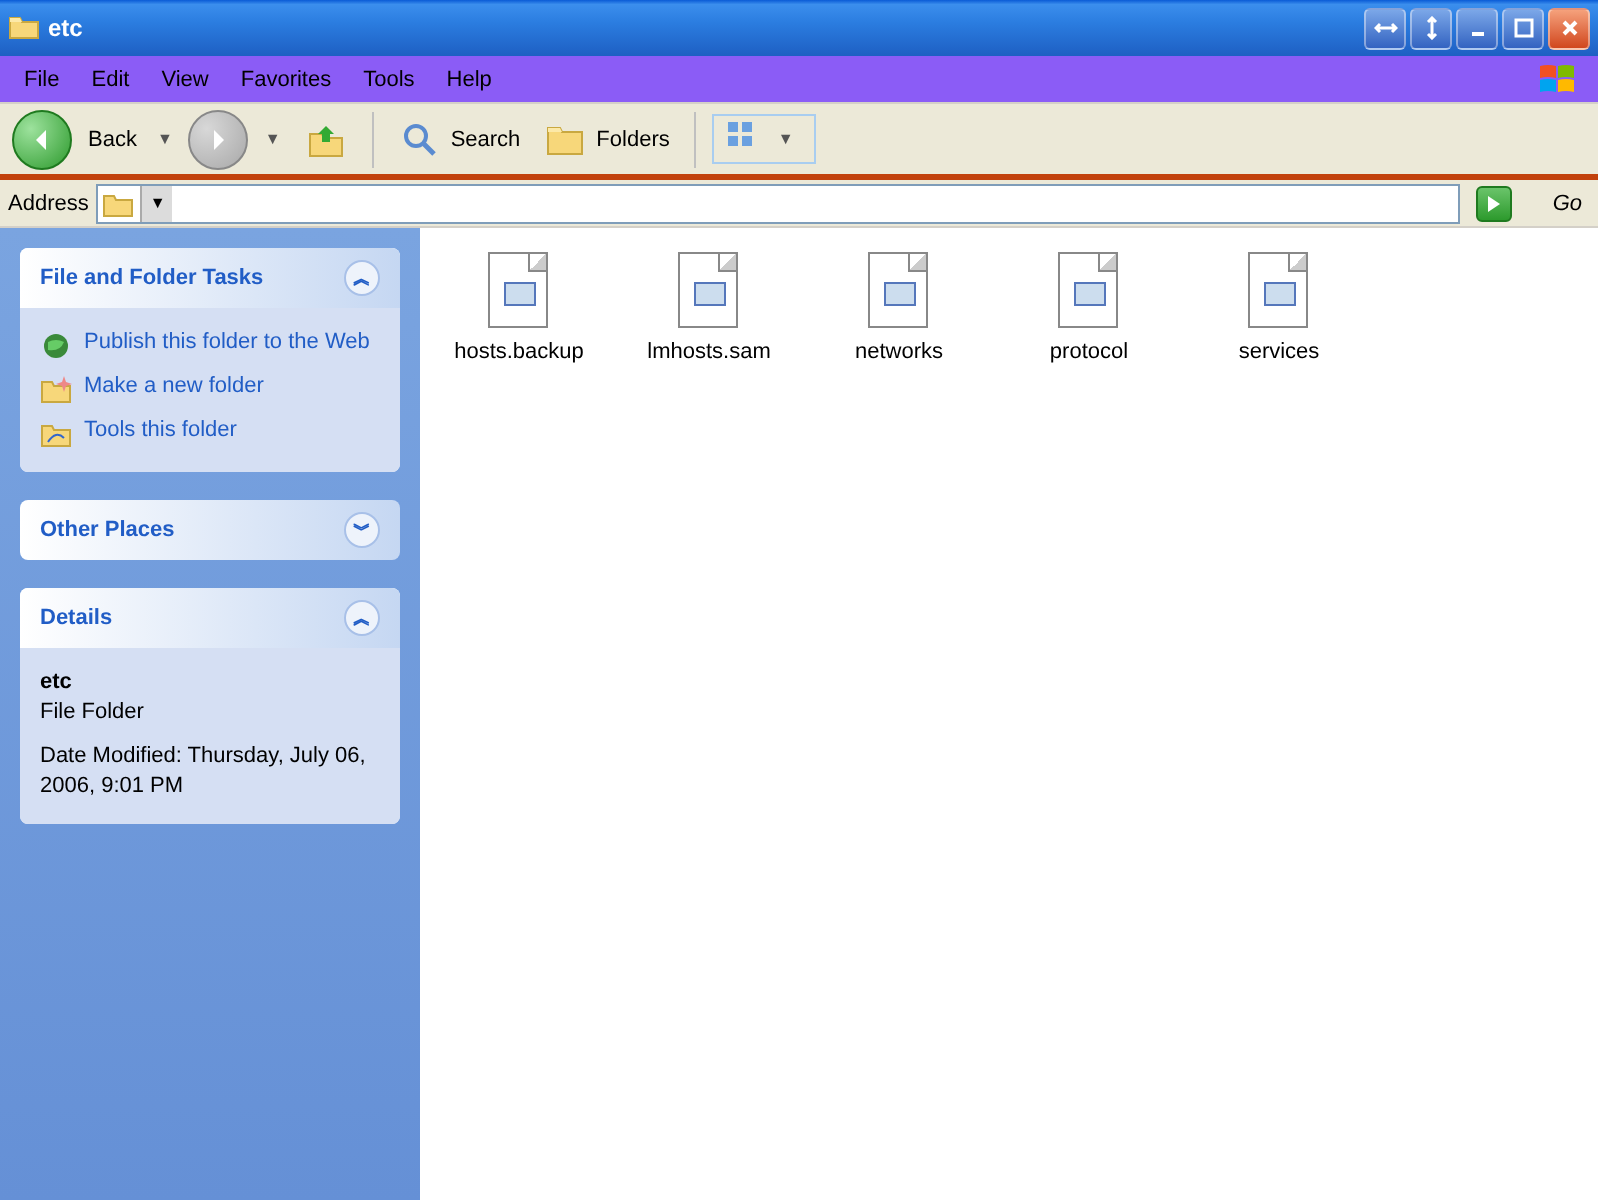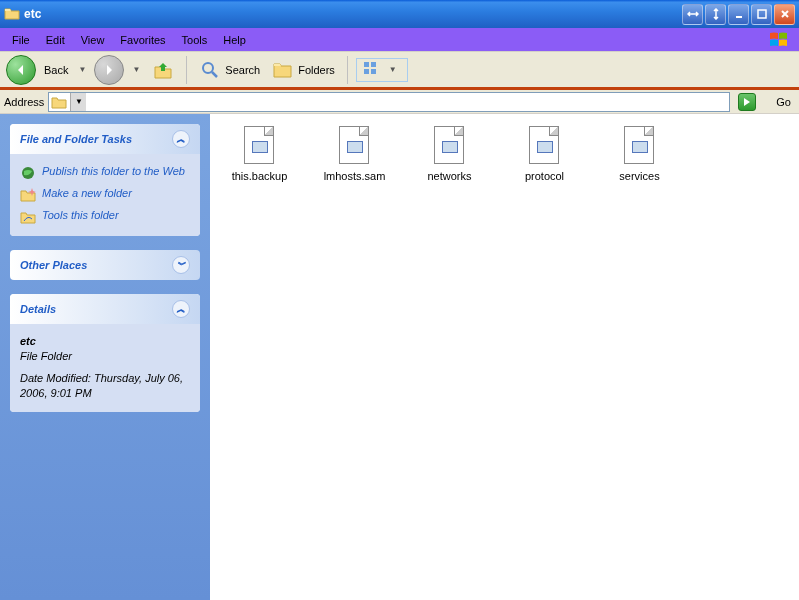--- a/index.html
+++ b/index.html
@@ -27,26 +27,26 @@
 .dropdown-arrow { font-size: 8px; color: #555; padding: 0 4px; }
 .tool-sep { width: 1px; height: 28px; background: #c0c0c0; margin: 0 4px; }
 .tool-icon { width: 22px; height: 22px; display: flex; align-items: center; justify-content: center; }
 .toolbtn { display: flex; align-items: center; padding: 2px 4px; gap: 4px; }
 .viewbtn { border: 1px solid #a8cdf0; padding: 2px 6px; display: flex; align-items: center; gap: 4px; }
 
 .addressbar { height: 24px; background: #ece9d8; display: flex; align-items: center; padding: 0 4px; border-bottom: 1px solid #d4d0c8; gap: 4px; }
 .addr-input { flex: 1; height: 20px; border: 1px solid #7f9db9; background: white; display: flex; align-items: center; padding: 0 2px; }
 .addr-input input { flex: 1; border: none; outline: none; font-size: 11px; }
 .addr-dd { width: 16px; text-align: center; background: #dcdcdc; border-left: 1px solid #aaa; height: 18px; line-height: 18px; font-size: 8px; }
-.go-btn { display: flex; align-items: center; gap: 20px; padding: 0 4px; }
+.go-btn { display: flex; align-items: center; gap: 20px; padding: 0 4px; font-style: italic; }
 .go-icon { width: 18px; height: 18px; background: linear-gradient(to bottom, #6ac46a, #2d9a2d); border: 1px solid #1f7a1f; border-radius: 3px; display: flex; align-items: center; justify-content: center; }
 
 .main { display: flex; height: 486px; }
 .sidebar { width: 210px; background: linear-gradient(to bottom, #7aa4e0 0%, #6590d6 100%); padding: 10px; overflow: hidden; }
-.panel { background: linear-gradient(to bottom, #ffffff, #eef3fb); border-radius: 4px; margin-bottom: 14px; overflow: hidden; font-style: italic; }
+.panel { background: linear-gradient(to bottom, #ffffff, #eef3fb); border-radius: 4px; margin-bottom: 14px; overflow: hidden; }
 .panel-head { background: linear-gradient(to right, #ffffff, #c5d7f2); padding: 6px 10px; display: flex; align-items: center; color: #215dc6; font-weight: bold; }
 .panel-head-title { flex: 1; }
 .panel-chev { width: 18px; height: 18px; border-radius: 50%; background: #eef3fb; border: 1px solid #a8c0e8; display: flex; align-items: center; justify-content: center; font-size: 9px; color: #215dc6; }
 .panel-body { background: #d5dff3; padding: 8px 10px; }
 .task-item { display: flex; align-items: flex-start; gap: 6px; padding: 3px 0; color: #215dc6; cursor: pointer; }
 .task-icon { width: 16px; height: 16px; flex-shrink: 0; }
 .details-body { background: #d5dff3; padding: 10px; line-height: 1.4; }
 .details-name { font-weight: bold; }
 
 .content { flex: 1; background: white; padding: 12px; display: flex; flex-wrap: wrap; align-content: flex-start; gap: 0 20px; }
@@ -242,21 +242,21 @@
     </div>
   </div>
 
   <div class="content">
     <div class="file-item">
       <div class="file-icon">
           <div class="file-icon-paper">
             <div class="file-icon-inner"></div>
           </div>
         </div>
-      <span class="file-label">this.backup</span>
+      <span class="file-label">hosts.backup</span>
     </div>
     <div class="file-item">
       <div class="file-icon">
           <div class="file-icon-paper">
             <div class="file-icon-inner"></div>
           </div>
         </div>
       <span class="file-label">lmhosts.sam</span>
     </div>
     <div class="file-item">

